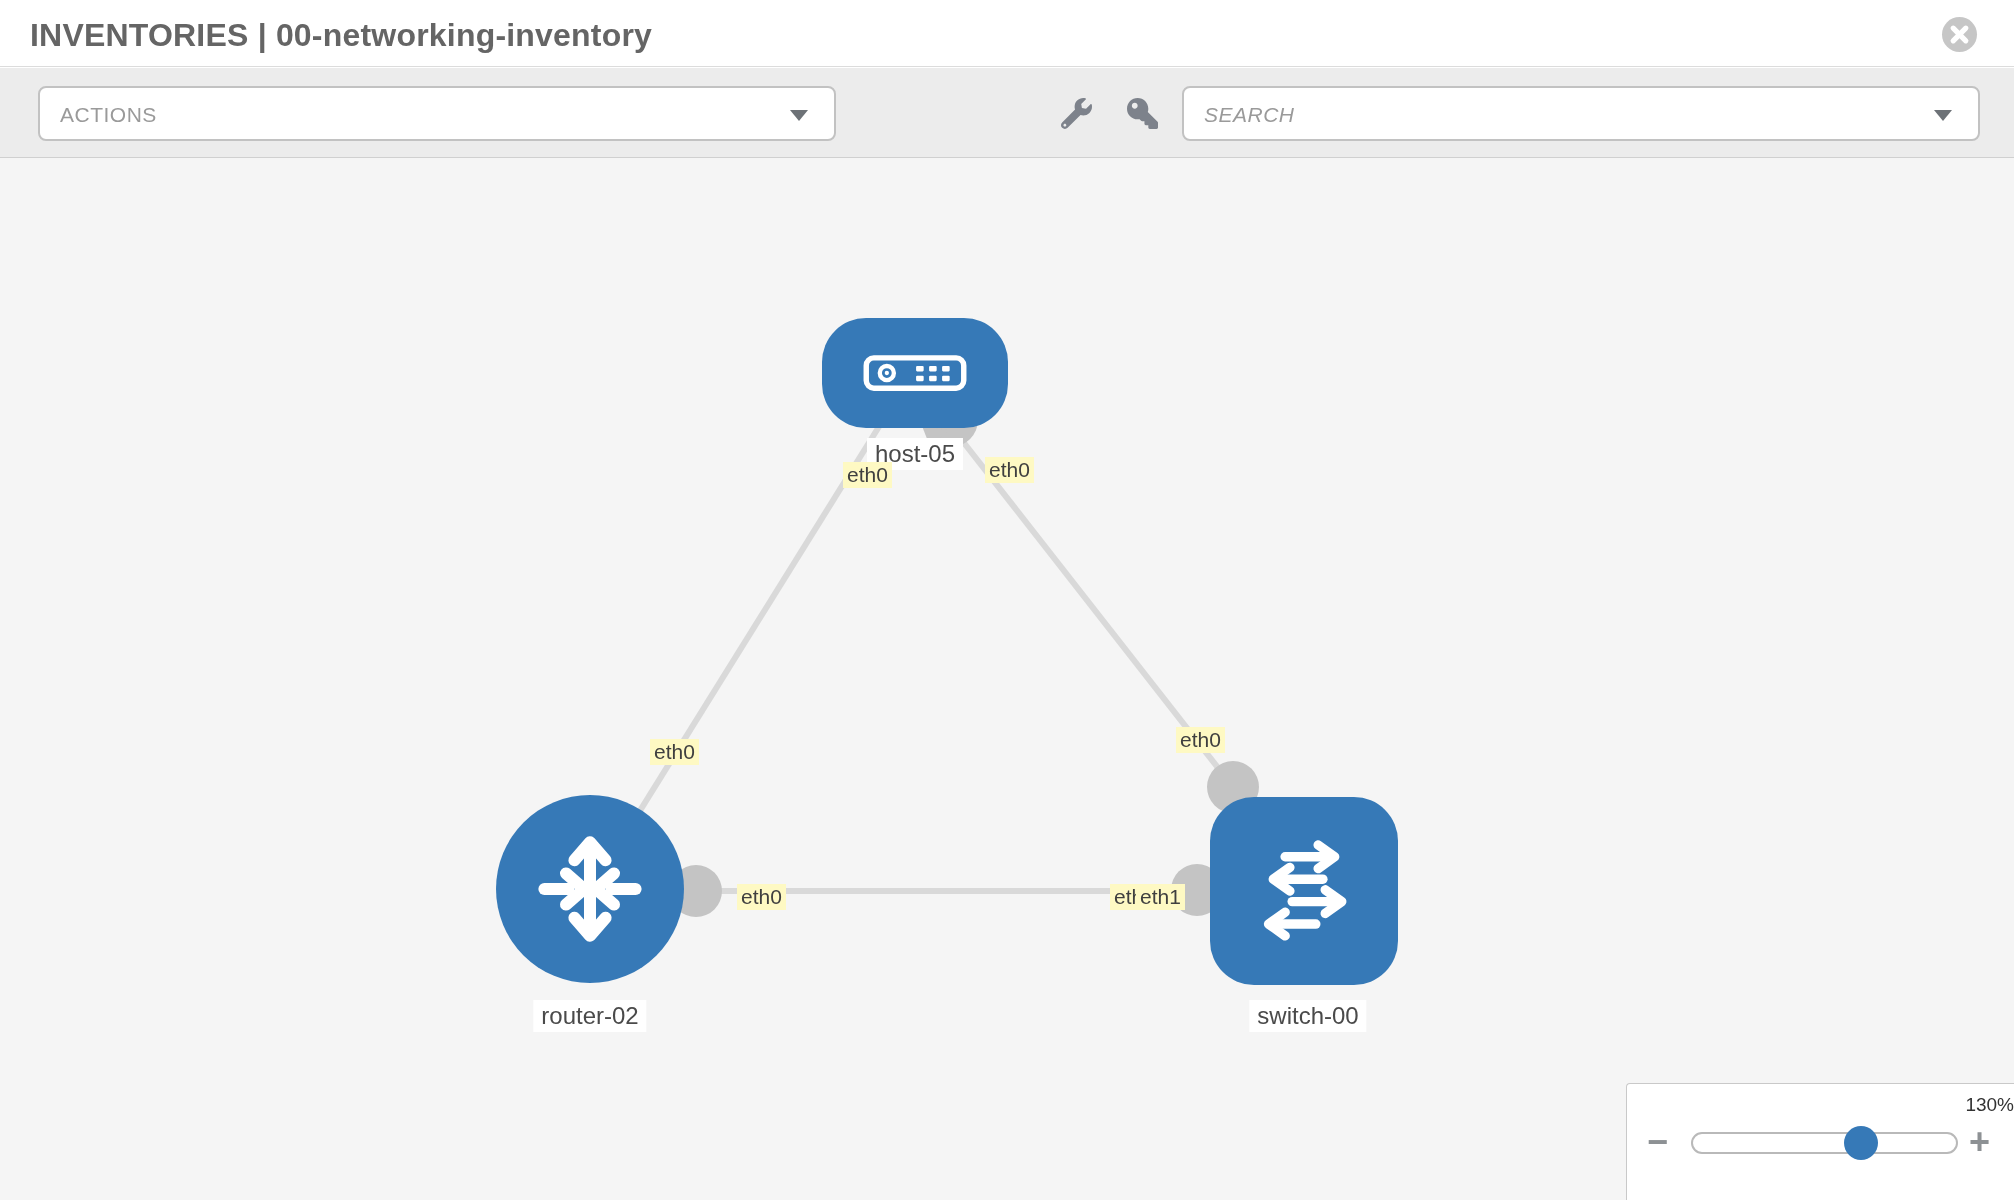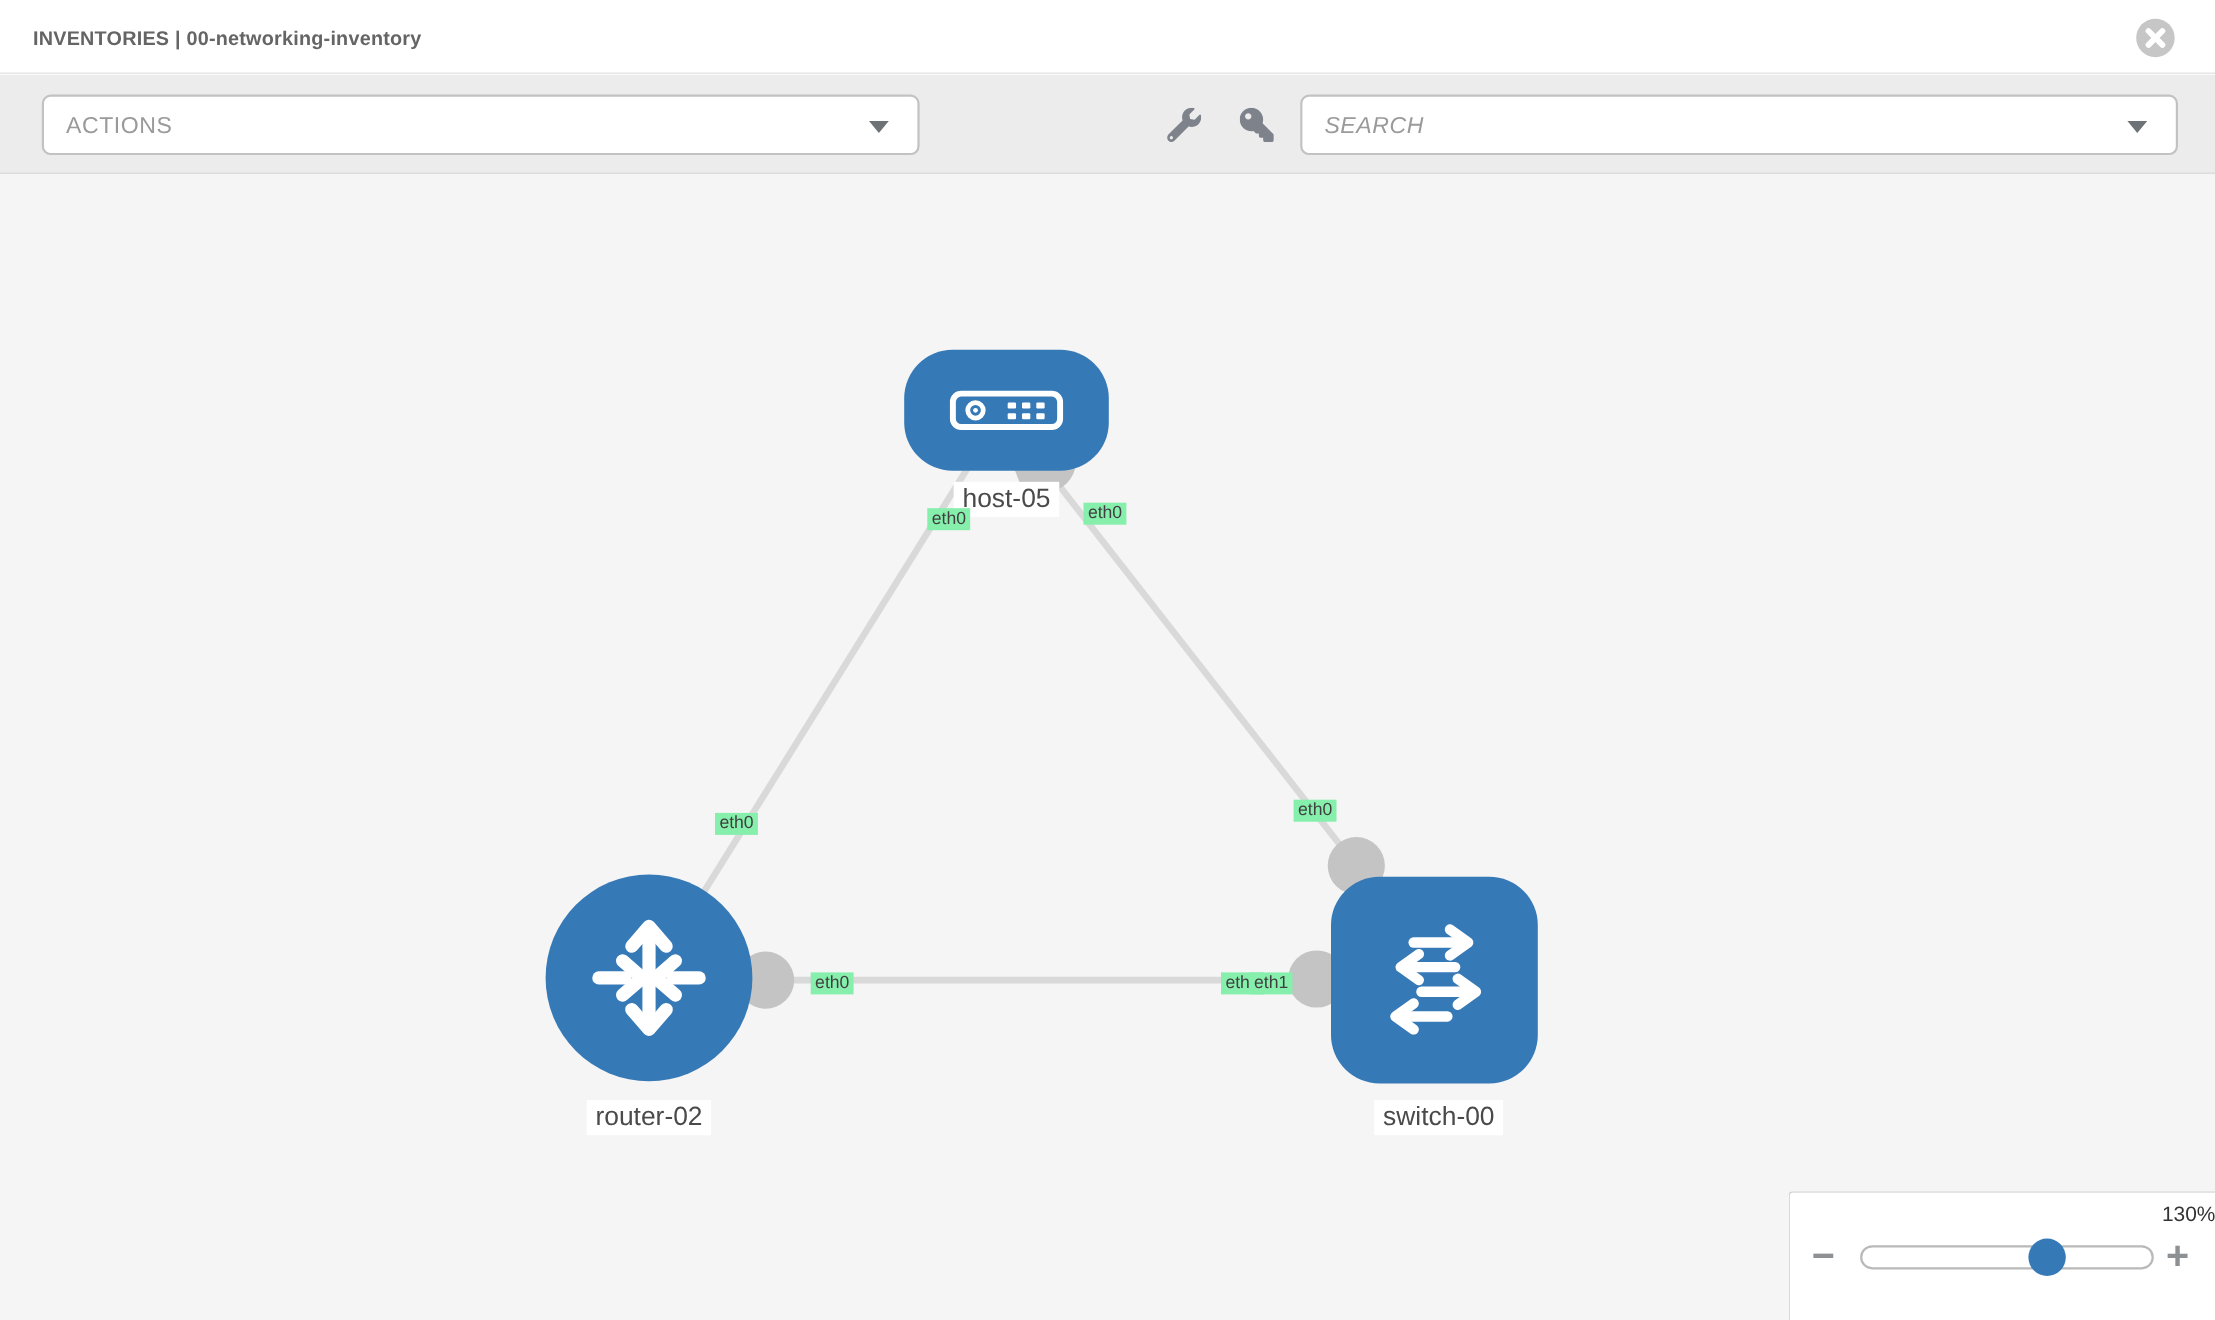--- a/index.html
+++ b/index.html
@@ -10,21 +10,21 @@
     position:relative;
     overflow:hidden;
   }
   
   .header {
     position:absolute; left:0; top:0; width:2014px; height:67px;
     background:#ffffff; border-bottom:1px solid #dcdcdc;
   }
   .header-title {
     position:absolute; left:30px; top:0; height:55px; line-height:70px;
-    font-size:18px; font-weight:700; color:#656565; letter-spacing:0.2px;
+    font-size:32px; font-weight:700; color:#656565; letter-spacing:0.2px;
   }
   .close-btn {
     position:absolute; left:1942px; top:17px; width:35px; height:35px;
     border-radius:50%; background:#c6c6c6; cursor:pointer;
     display:flex; align-items:center; justify-content:center;
   }
   
   .toolbar {
     position:absolute; left:0; top:68px; width:2014px; height:90px;
     background:#ececec; border-bottom:1px solid #d0d0d0;
@@ -59,22 +59,22 @@
   }
   .node-host   { left:822px;  top:160px; width:186px; height:110px; border-radius:44px; }
   .node-router { left:496px;  top:637px; width:188px; height:188px; border-radius:50%; }
   .node-switch { left:1210px; top:639px; width:188px; height:188px; border-radius:44px; }
   .node-label {
     position:absolute; z-index:3; background:#ffffff; color:#4a4a4a;
     font-size:24px; padding:2px 8px; white-space:nowrap;
     transform:translateX(-50%); cursor:default;
   }
   .if-label {
-    position:absolute; z-index:3; background:#86efac; color:#3f3f3f;
-    font-size:16px; padding:1px 4px; white-space:nowrap; cursor:default;
+    position:absolute; z-index:3; background:#fef9c3; color:#3f3f3f;
+    font-size:21px; padding:1px 4px; white-space:nowrap; cursor:default;
   }
   
   .zoom-panel {
     position:absolute; left:1626px; top:1083px; width:388px; height:117px;
     background:#ffffff; border-top:1px solid #c9c9c9; border-left:1px solid #c9c9c9;
     border-top-left-radius:4px; z-index:4;
   }
   .zoom-value {
     position:absolute; left:0; top:10px; width:100%; text-align:right;
     font-size:19px; color:#333333;

